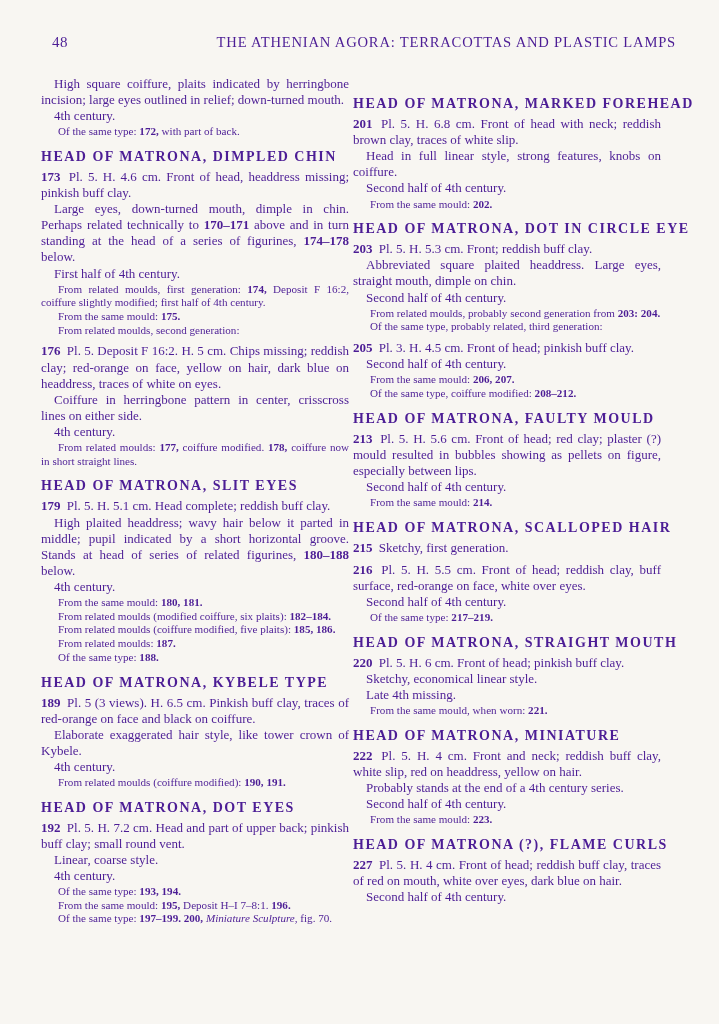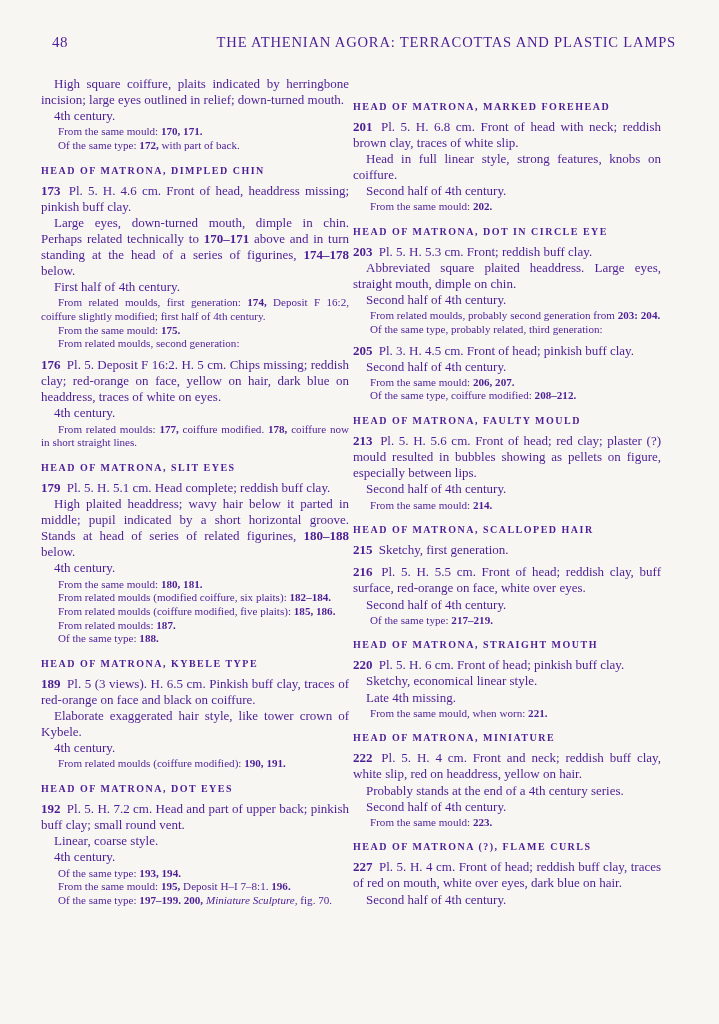--- a/index.html
+++ b/index.html
@@ -12,59 +12,59 @@
     font-family:"Liberation Serif","DejaVu Serif",serif;
     color:#4c1d95;
     overflow:hidden;
   }
   .header{position:relative;height:20px;margin-bottom:22px;}
   .folio{position:absolute;left:11px;top:0;font-size:15px;letter-spacing:0.5px;}
   .running-title{
     text-align:right;font-size:14.6px;letter-spacing:0.8px;
     white-space:nowrap;
   }
-  .cols{display:flex;gap:4px;align-items:flex-end;}
+  .cols{display:flex;gap:4px;align-items:center;}
   .col{width:308px;text-align:justify;}
   .blk{margin:0;}
   .para{font-size:13px;line-height:16.1px;text-indent:13px;}
   .entry{font-size:13px;line-height:16.1px;margin-top:6px;text-indent:0;}
   .entry > .b:first-child{margin-right:3px;}
   .ref{font-size:11.1px;line-height:13.7px;text-indent:17px;}
   .para + .ref{margin-top:1px;}
   .heading{
-    font-size:10px;font-weight:bold;letter-spacing:1.5px;
+    font-size:14px;font-weight:bold;letter-spacing:1.5px;
     margin-top:11px;margin-bottom:3px;line-height:13px;
     text-align:left;text-indent:0;white-space:nowrap;
   }
   .col > .heading:first-child{margin-top:0;}
   .b{font-weight:bold;}
   .i{font-style:italic;}
 </style>
 </head>
 <body>
 
 <div class="page">
   <div class="header">
     <span class="folio">48</span>
     <div class="running-title">THE ATHENIAN AGORA: TERRACOTTAS AND PLASTIC LAMPS</div>
   </div>
   <div class="cols">
     <div class="col">
         <div class="blk para"><span>High square coiffure, plaits indicated by herringbone incision; large eyes outlined in relief; down-turned mouth.</span></div>
         <div class="blk para"><span>4th century.</span></div>
-        <div class="blk ref"><span>From the same mould: </span><span class="b">170, 171.</span></div>
         <div class="blk ref"><span>Of the same type: </span><span class="b">172,</span><span> with part of back.</span></div>
         <div class="blk heading">HEAD OF MATRONA, DIMPLED CHIN</div>
         <div class="blk entry"><span class="b">173</span><span> Pl. 5. H. 4.6 cm. Front of head, headdress missing; pinkish buff clay.</span></div>
         <div class="blk para"><span>Large eyes, down-turned mouth, dimple in chin. Perhaps related technically to </span><span class="b">170–171</span><span> above and in turn standing at the head of a series of figurines, </span><span class="b">174–178</span><span> below.</span></div>
         <div class="blk para"><span>First half of 4th century.</span></div>
         <div class="blk ref"><span>From related moulds, first generation: </span><span class="b">174,</span><span> Deposit F 16:2, coiffure slightly modified; first half of 4th century.</span></div>
         <div class="blk ref"><span>From the same mould: </span><span class="b">175.</span></div>
         <div class="blk ref"><span>From related moulds, second generation:</span></div>
         <div class="blk entry"><span class="b">176</span><span> Pl. 5. Deposit F 16:2. H. 5 cm. Chips missing; reddish clay; red-orange on face, yellow on hair, dark blue on headdress, traces of white on eyes.</span></div>
+        <div class="blk para"><span>Coiffure in herringbone pattern in center, crisscross lines on either side.</span></div>
         <div class="blk para"><span>4th century.</span></div>
         <div class="blk ref"><span>From related moulds: </span><span class="b">177,</span><span> coiffure modified. </span><span class="b">178,</span><span> coiffure now in short straight lines.</span></div>
         <div class="blk heading">HEAD OF MATRONA, SLIT EYES</div>
         <div class="blk entry"><span class="b">179</span><span> Pl. 5. H. 5.1 cm. Head complete; reddish buff clay.</span></div>
         <div class="blk para"><span>High plaited headdress; wavy hair below it parted in middle; pupil indicated by a short horizontal groove. Stands at head of series of related figurines, </span><span class="b">180–188</span><span> below.</span></div>
         <div class="blk para"><span>4th century.</span></div>
         <div class="blk ref"><span>From the same mould: </span><span class="b">180, 181.</span></div>
         <div class="blk ref"><span>From related moulds (modified coiffure, six plaits): </span><span class="b">182–184.</span></div>
         <div class="blk ref"><span>From related moulds (coiffure modified, five plaits): </span><span class="b">185, 186.</span></div>
         <div class="blk ref"><span>From related moulds: </span><span class="b">187.</span></div>

